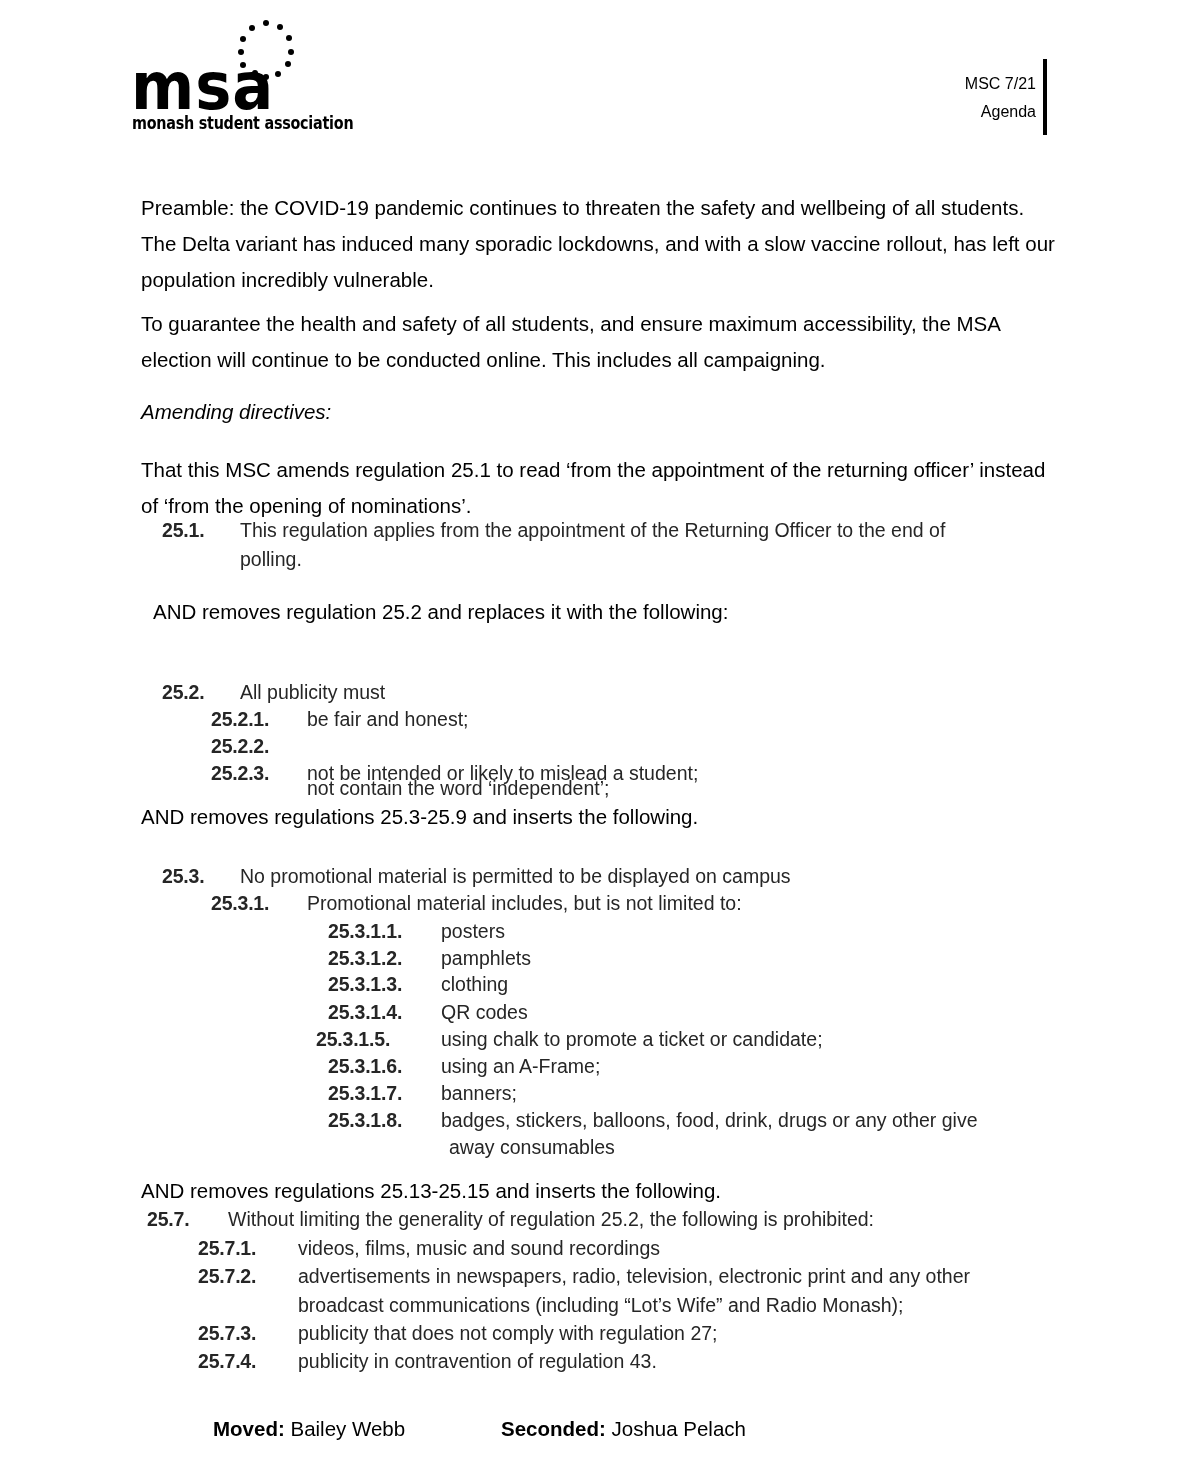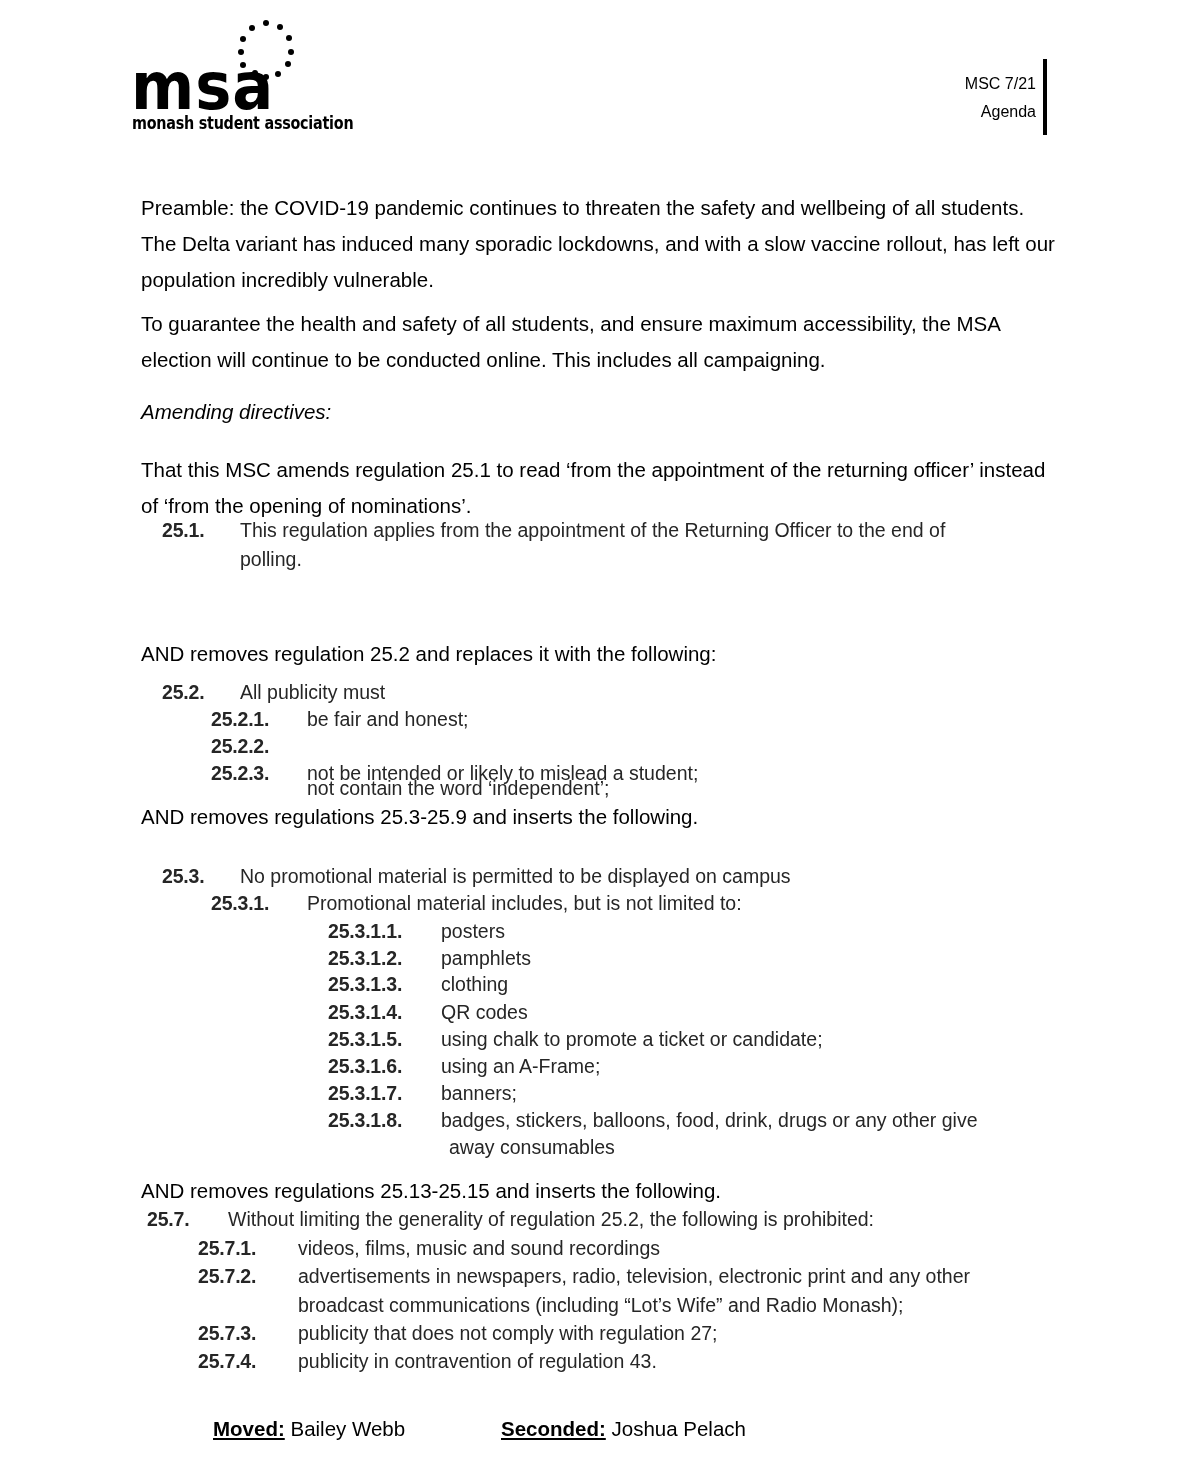--- a/index.html
+++ b/index.html
@@ -35,21 +35,21 @@
 
     
     .reg {
       color: #262626; font-family: "Liberation Sans", sans-serif; font-size: 19.5px; line-height: 27px;
       white-space: nowrap;
     }
     .reg .num { position: absolute; font-weight: bold; letter-spacing: -0.2px; }
     .reg .txt { position: absolute; }
 
     .footer { top: 1417px; font-size: 20.5px; }
-    .footer b { font-weight: bold; text-decoration: underline; }
+    .footer b { font-weight: bold; }
   </style>
 </head>
 <body>
 
 <div class="abs logo-wrap">
   <svg class="logo-dots" width="70" height="70" viewBox="0 0 70 70">
     <g fill="#000">
       <circle cx="35" cy="5" r="3"></circle>
         <circle cx="49" cy="9" r="3"></circle>
         <circle cx="58" cy="20" r="3"></circle>
@@ -78,21 +78,21 @@
 <div class="abs para" style="top:306px;">To guarantee the health and safety of all students, and ensure maximum accessibility, the MSA election will continue to be conducted online. This includes all campaigning.</div>
 <div class="abs para italic" style="top:394px;">Amending directives:</div>
 <div class="abs para" style="top:452px;">That this MSC amends regulation 25.1 to read ‘from the appointment of the returning officer’ instead of ‘from the opening of nominations’.</div>
 
 <div class="abs reg" style="left:0;top:517px;width:1180px;height:60px;padding-left:8px;">
   <span class="num" style="left:162px;top:0;">25.1.</span>
   <span class="txt" style="left:240px;top:0;">This regulation applies from the appointment of the Returning Officer to the end of</span>
   <span class="txt" style="left:240px;top:29px;">polling.</span>
 </div>
 
-<div class="abs para" style="top:636px;">AND removes regulation 25.2 and replaces it with the following:</div>
+<div class="abs para" style="top:594px;margin-left:12px;">AND removes regulation 25.2 and replaces it with the following:</div>
 
 <div class="abs reg" style="left:0;top:679px;width:1180px;height:110px;">
   <span class="num" style="left:162px;top:0;text-align:center;">25.2.</span>
   <span class="txt" style="left:240px;top:0;">All publicity must</span>
 
   <span class="num" style="left:211px;top:27px;">25.2.1.</span>
   <span class="txt" style="left:307px;top:27px;">be fair and honest;</span>
 
   <span class="num" style="left:211px;top:54px;">25.2.2.</span>
   <span class="txt" style="left:307px;top:54px;margin-top:42px;">not contain the word ‘independent’;</span>
@@ -115,21 +115,21 @@
 
   <span class="num" style="left:328px;top:82px;">25.3.1.2.</span>
   <span class="txt" style="left:441px;top:82px;">pamphlets</span>
 
   <span class="num" style="left:328px;top:108px;">25.3.1.3.</span>
   <span class="txt" style="left:441px;top:108px;">clothing</span>
 
   <span class="num" style="left:328px;top:136px;">25.3.1.4.</span>
   <span class="txt" style="left:441px;top:136px;">QR codes</span>
 
-  <span class="num" style="left:328px;top:163px;">25.3.1.5.</span>
+  <span class="num" style="left:316px;top:163px;">25.3.1.5.</span>
   <span class="txt" style="left:441px;top:163px;">using chalk to promote a ticket or candidate;</span>
 
   <span class="num" style="left:328px;top:190px;">25.3.1.6.</span>
   <span class="txt" style="left:441px;top:190px;">using an A-Frame;</span>
 
   <span class="num" style="left:328px;top:217px;">25.3.1.7.</span>
   <span class="txt" style="left:441px;top:217px;">banners;</span>
 
   <span class="num" style="left:328px;top:244px;">25.3.1.8.</span>
   <span class="txt" style="left:441px;top:244px;">badges, stickers, balloons, food, drink, drugs or any other give</span>

